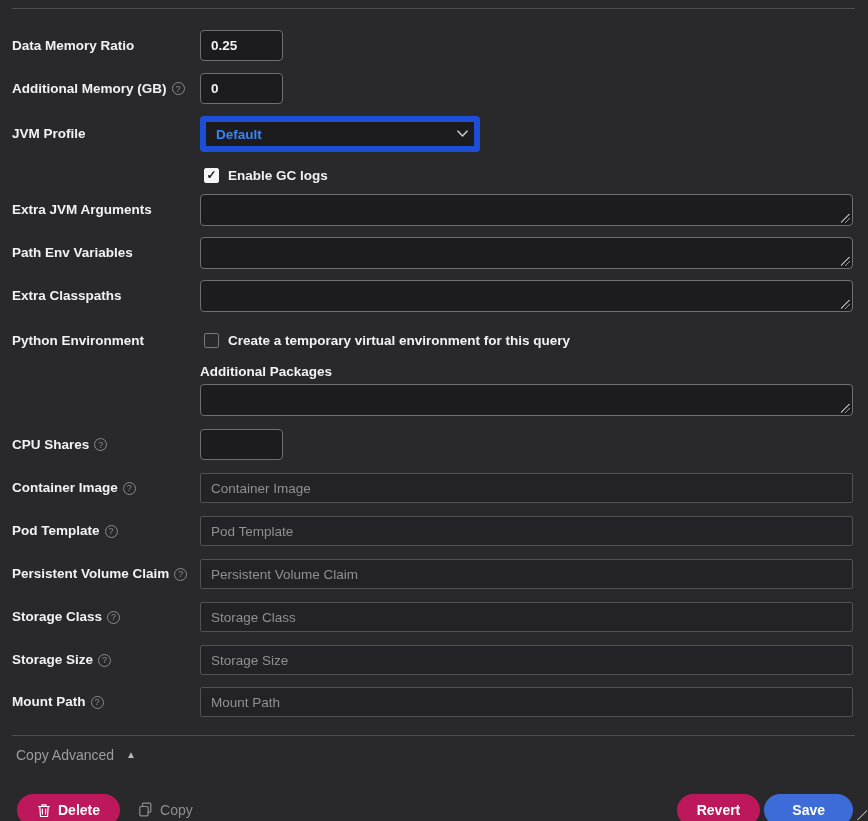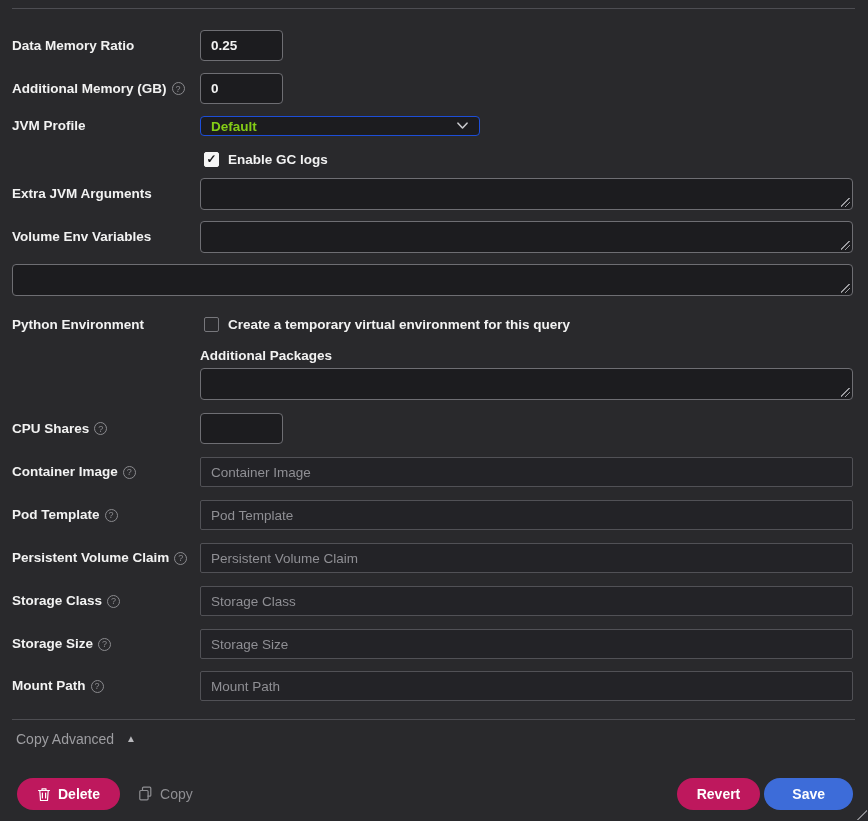--- a/index.html
+++ b/index.html
@@ -66,25 +66,25 @@
     padding: 0 10px;
     outline: none;
   }
   .inp.small { width: 83px; }
 
   .select-wrap { position: relative; width: 280px; }
   .sel {
     -webkit-appearance: none;
     appearance: none;
     width: 100%;
-    height: 20px;
+    height: 36px;
     background: #1c1c1f;
-    border: 1px solid #1d4ed8;
+    border: 6px solid #1d4ed8;
     border-radius: 4px;
-    color: #84cc16;
+    color: #3b82f6;
     font-size: 13.5px;
     font-weight: bold;
     padding: 0 30px 0 10px;
     outline: none;
   }
   .chev {
     position: absolute;
     right: 12px; top: 50%;
     margin-top: -4px;
     pointer-events: none;
@@ -277,32 +277,35 @@
     <div class="ta-wrap">
       <textarea class="ta" style=""></textarea>
       <span class="grip"></span>
     </div>
   </div>
 </div>
 
 
 <div class="row" style="margin-top:11px">
   <div class="lbl">
-    <span>Volume Env Variables</span>
+    <span>Path Env Variables</span>
   </div>
   <div class="fld">
     <div class="ta-wrap">
       <textarea class="ta" style=""></textarea>
       <span class="grip"></span>
     </div>
   </div>
 </div>
 
 
 <div class="row" style="margin-top:11px">
+  <div class="lbl">
+    <span>Extra Classpaths</span>
+  </div>
   <div class="fld">
     <div class="ta-wrap">
       <textarea class="ta" style=""></textarea>
       <span class="grip"></span>
     </div>
   </div>
 </div>
 
 
 <div class="row align-top" style="margin-top:21px">

